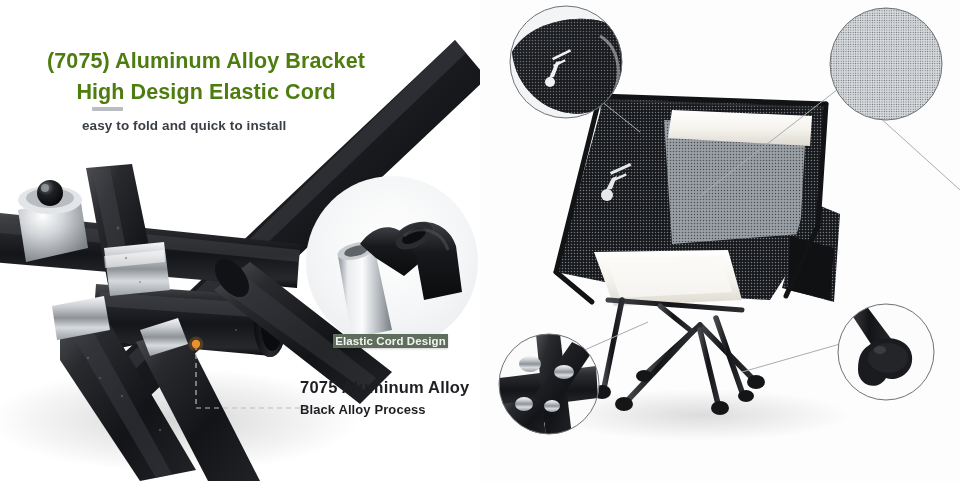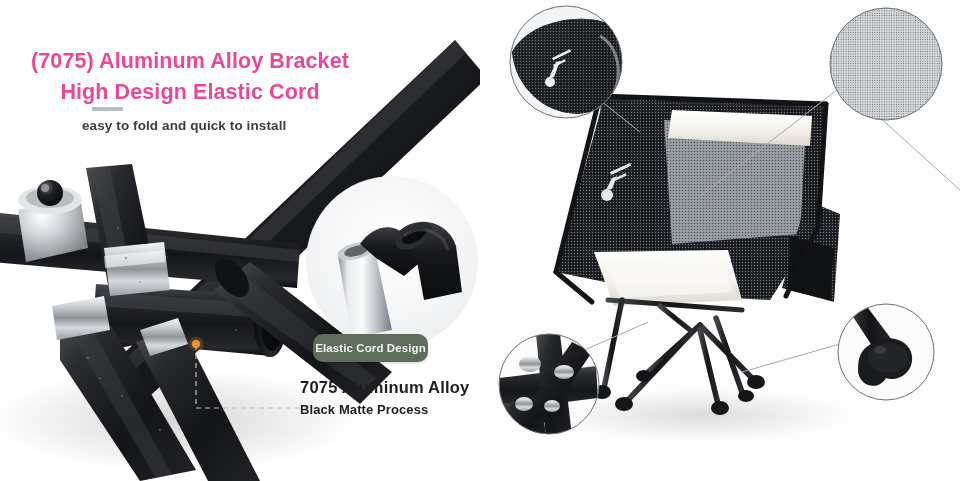--- a/index.html
+++ b/index.html
@@ -5,37 +5,37 @@
 <style>
   html,body{margin:0;padding:0;background:#fff;}
   body{font-family:"Liberation Sans",sans-serif;}
   #stage{position:relative;width:960px;height:481px;background:#ffffff;overflow:hidden;}
 
   .panel{position:absolute;top:0;height:481px;}
   #panel-left{left:0;width:480px;background:#ffffff;}
   #panel-right{left:480px;width:480px;background:#fdfdfd;}
 
   
-  #headline{position:absolute;left:0;top:46px;width:380px;text-align:center;
-            color:#ec4899;font-size:21.5px;font-weight:bold;line-height:31px;
+  #headline{position:absolute;left:16px;top:46px;width:380px;text-align:center;
+            color:#4d7c0f;font-size:21.5px;font-weight:bold;line-height:31px;
             letter-spacing:.1px;}
   #headline .l2{display:block;}
   #divider-bar{position:absolute;left:92px;top:107px;width:31px;height:4px;
                background:#b9bdc1;border-radius:1px;}
   #subhead{position:absolute;left:82px;top:118px;width:300px;color:#3a3f45;
            font-size:13.5px;font-weight:bold;letter-spacing:.1px;}
 
   #alloy-text{position:absolute;left:300px;top:378px;width:180px;text-align:left;
               color:#1d1f22;}
   #alloy-text .t1{font-size:16.5px;font-weight:bold;letter-spacing:.2px;}
   #alloy-text .t2{font-size:13px;font-weight:bold;margin-top:5px;letter-spacing:.1px;}
 
   
-  #cord-badge{position:absolute;left:313px;top:334px;width:115px;height:28px;
-              background:#5e6d5c;border-radius:10px;color:#f2f4f1;
+  #cord-badge{position:absolute;left:333px;top:334px;width:115px;height:14px;
+              background:#5e6d5c;border-radius:0;color:#f2f4f1;
               font-size:11.5px;font-weight:bold;display:flex;align-items:center;
               justify-content:center;letter-spacing:.1px;
               box-shadow:0 1px 2px rgba(0,0,0,.18);}
 
   
   svg.layer{position:absolute;left:0;top:0;width:960px;height:481px;
             pointer-events:none;}
 </style>
 </head>
 <body>
@@ -209,21 +209,21 @@
       <span class="l1">(7075) Aluminum Alloy Bracket</span>
       <span class="l2">High Design Elastic Cord</span>
     </div>
     <div id="divider-bar"></div>
     <div id="subhead">easy to fold and quick to install</div>
 
     <div id="cord-badge">Elastic Cord Design</div>
 
     <div id="alloy-text">
       <div class="t1">7075 Aluminum Alloy</div>
-      <div class="t2">Black Matte Process</div>
+      <div class="t2">Black Alloy Process</div>
     </div>
   </div>
 
   <div class="panel" id="panel-right">
 
     <svg class="layer" style="left:-480px" viewBox="0 0 960 481">
       <defs>
         <pattern id="meshDark" width="3" height="3" patternUnits="userSpaceOnUse">
           <rect width="3" height="3" fill="#17181b"></rect>
           <circle cx="1.5" cy="1.5" r=".72" fill="#737980"></circle>

